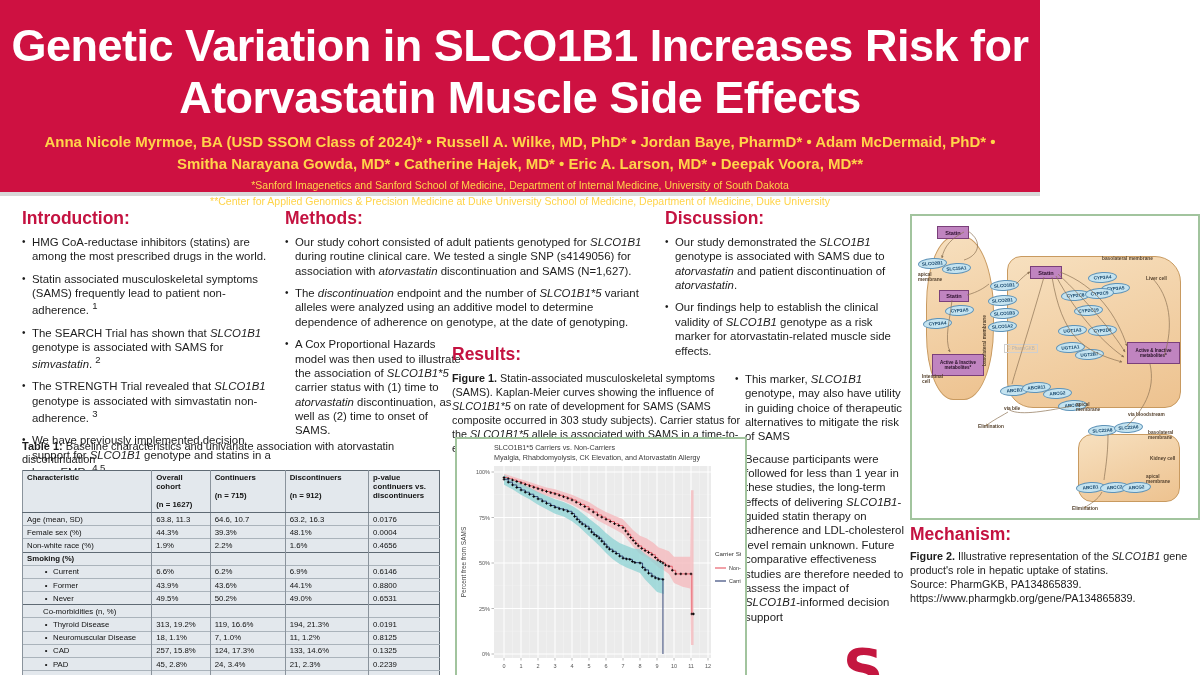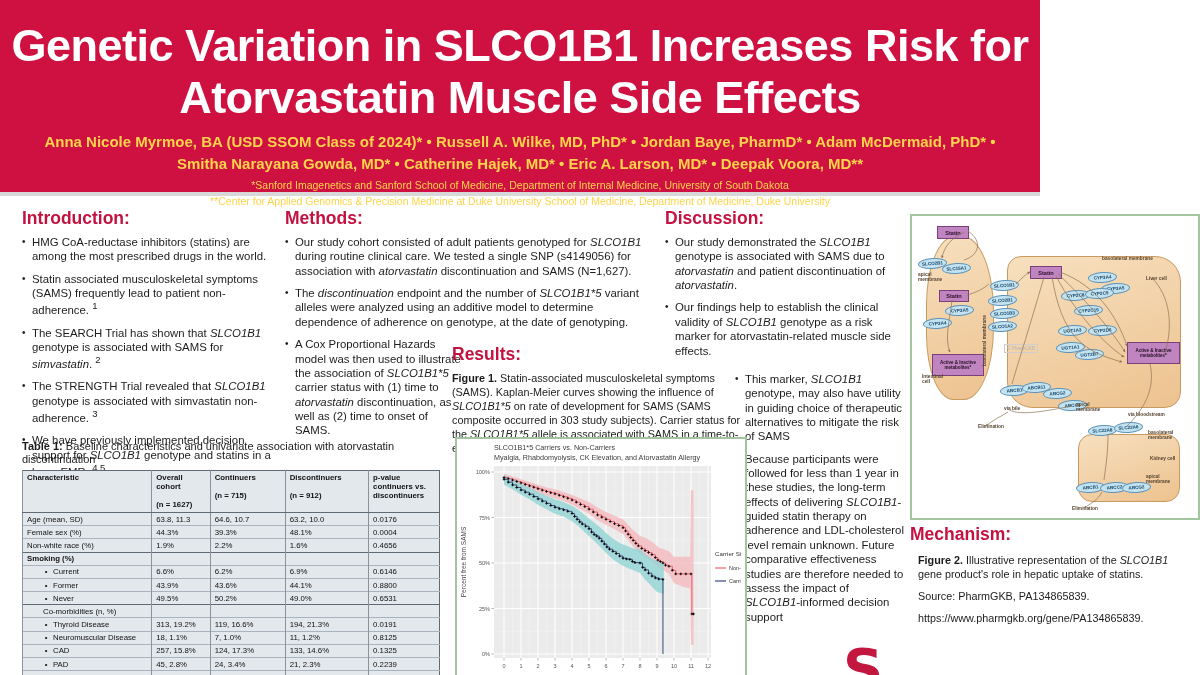--- a/index.html
+++ b/index.html
@@ -22,21 +22,21 @@
   .blist li::before{content:"•";position:absolute;left:0;top:1px;font-size:10px;color:#1c1c1c;}
   #sec-intro{left:22px;top:208px;width:254px;}
   #sec-methods{left:285px;top:208px;width:374px;}
   #sec-methods li:nth-child(3){width:168px;}
   #sec-results{left:452px;top:344px;width:292px;}
   #sec-results p{margin:0;font-size:10.8px;line-height:1.3;color:#1c1c1c;}
   #sec-discussion{left:665px;top:208px;width:242px;}
   #disc-narrow{margin-top:14px;margin-left:70px;width:172px;}
   #sec-mech{left:910px;top:524px;width:290px;}
   #sec-mech h2{margin-bottom:4px;}
-  #sec-mech p{margin:8px;font-size:10.8px;line-height:1.3;color:#1c1c1c;}
+  #sec-mech p{margin:0;font-size:10.8px;line-height:1.3;color:#1c1c1c;}
   .weblink{color:#2f7fc1;cursor:pointer;}
   
   #tablewrap{left:22px;top:440px;width:420px;}
   .tcap{font-size:11px;color:#1c1c1c;margin:0 0 4px 0;line-height:1.2;}
   table{width:418px;border-collapse:collapse;background:#e3e8ed;border:1.6px solid #5f6a74;
         font-size:7.8px;color:#111;table-layout:fixed;}
   col.c0{width:31%}col.c1{width:14%}col.c2{width:18%}col.c3{width:20%}col.c4{width:17%}
   th,td{border-left:1px solid #8a939c;padding:1.6px 4px;vertical-align:top;text-align:left;
         font-weight:400;overflow:hidden;}
   th{font-weight:700;white-space:pre-line;border-bottom:1.4px solid #5f6a74;padding-bottom:3px;}
@@ -146,21 +146,21 @@
             <th>p-value
 continuers vs.
 discontinuers</th>
           </tr>
         </thead>
       <tbody id="t1-body">
           <tr class="rplain">
             <td>Age (mean, SD)</td>
             <td>63.8, 11.3</td>
             <td>64.6, 10.7</td>
-            <td>63.2, 10.0</td>
+            <td>63.2, 16.3</td>
             <td>0.0176</td>
           </tr>
           <tr class="rplain">
             <td>Female sex (%)</td>
             <td>44.3%</td>
             <td>39.3%</td>
             <td>48.1%</td>
             <td>0.0004</td>
           </tr>
           <tr class="rplain">

